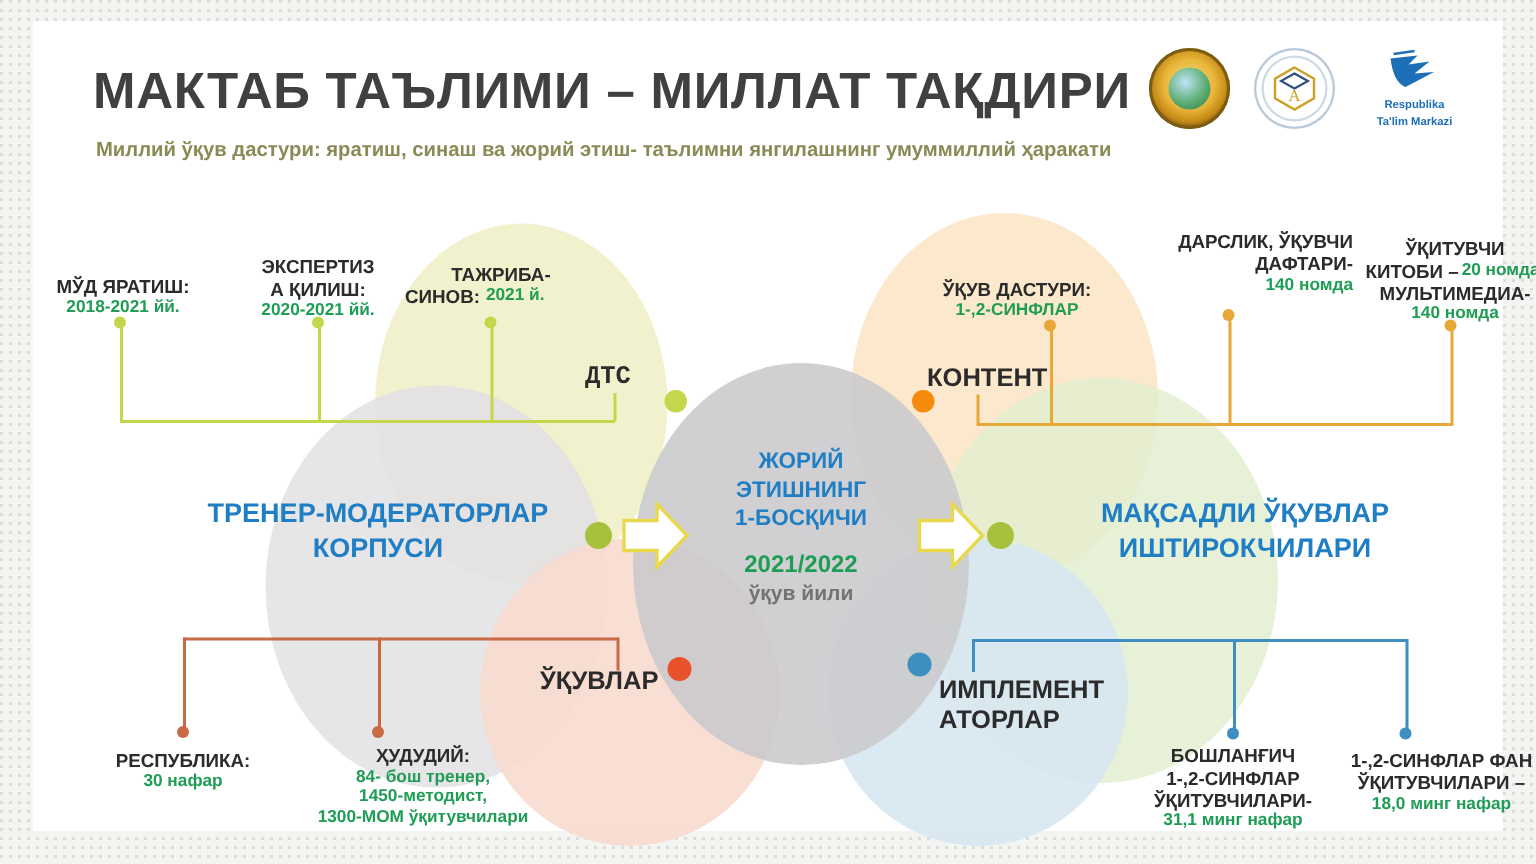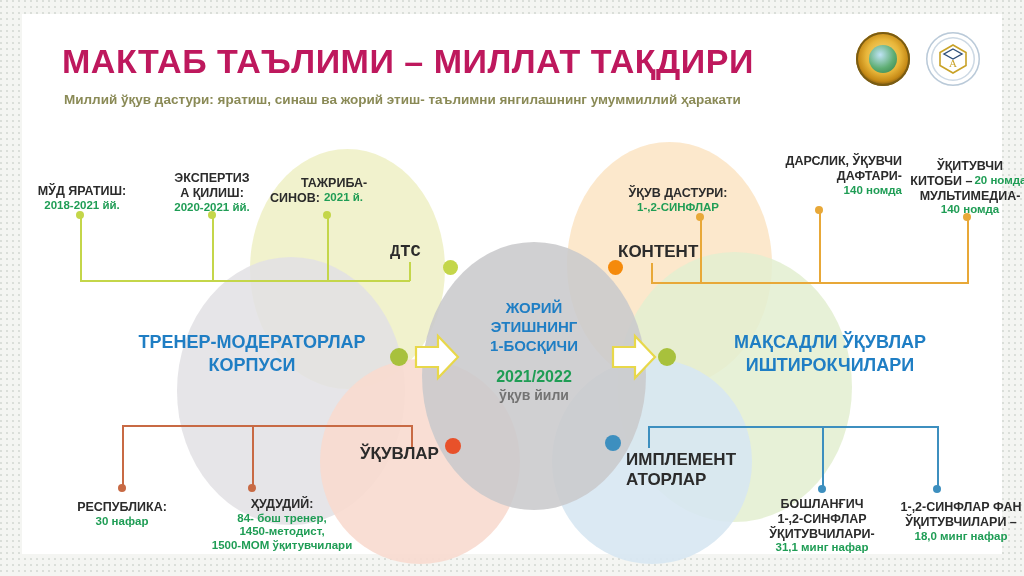--- a/index.html
+++ b/index.html
@@ -15,21 +15,21 @@
       #f4f5f2;
   }
   .card{
     position:absolute;left:22px;top:14px;width:980px;height:540px;
     background:#ffffff;
   }
   
   .title{
     position:absolute;left:40px;top:28px;width:720px;
     font-size:34px;font-weight:bold;letter-spacing:.5px;
-    color:#be185d;white-space:nowrap;
+    color:#404040;white-space:nowrap;
   }
   .subtitle{
     position:absolute;left:42px;top:78px;width:800px;
     font-size:13.5px;font-weight:bold;color:#8a8a56;
     white-space:nowrap;
   }
   
   .logos{position:absolute;right:22px;top:18px;display:flex;align-items:center;gap:16px;}
   .logo-emblem{width:54px;height:54px;border-radius:50%;
     background:radial-gradient(circle at 50% 45%,#f7e08a 0%,#e8b63a 42%,#c68a16 62%,#3a2c10 82%,#241a08 100%);
@@ -79,20 +79,28 @@
 
     <div class="logos">
       <div class="logo-emblem"></div>
       <div class="logo-mono">
         <svg width="54" height="54" viewBox="0 0 54 54">
           <polygon points="27,13 40,20.5 40,33.5 27,41 14,33.5 14,20.5" fill="none" stroke="#c9a227" stroke-width="1.6"></polygon>
           <polygon points="27,17 36,22 27,27 18,22" fill="none" stroke="#2f4f7a" stroke-width="1.4"></polygon>
           <text x="27" y="35" font-size="11" font-family="Liberation Serif, serif" fill="#c9a227" text-anchor="middle">A</text>
         </svg>
       </div>
+      <div class="logo-bird">
+        <svg width="40" height="30" viewBox="0 0 40 30">
+          <path d="M4 6 L22 4 L16 10 L30 8 L20 16 L33 15 L14 25 Q6 22 4 6 Z" fill="#1d6fb8"></path>
+          <path d="M6 3 L20 1" stroke="#1d6fb8" stroke-width="1.6" fill="none"></path>
+        </svg>
+        <div class="logo-bird-cap">Respublika</div>
+        <div class="logo-bird-cap">Ta'lim Markazi</div>
+      </div>
     </div>
 
     <div class="hline" style="left:58px;top:266px;width:330px;background:#c4d64a;"></div>
     <div class="vline" style="left:58px;top:200px;height:66px;background:#c4d64a;"></div>
     <div class="vline" style="left:190px;top:200px;height:66px;background:#c4d64a;"></div>
     <div class="vline" style="left:305px;top:200px;height:66px;background:#c4d64a;"></div>
     <div class="vline" style="left:387px;top:248px;height:19px;background:#c4d64a;"></div>
     <div class="dot" style="left:54px;top:197px;width:8px;height:8px;background:#c4d64a;"></div>
     <div class="dot" style="left:186px;top:197px;width:8px;height:8px;background:#c4d64a;"></div>
     <div class="dot" style="left:301px;top:197px;width:8px;height:8px;background:#c4d64a;"></div>
@@ -150,21 +158,21 @@
     <div class="dot" style="left:226px;top:470px;width:8px;height:8px;background:#c86a44;"></div>
 
     <div class="lbl" style="left:35px;top:486px;width:130px;">
       <div class="k">РЕСПУБЛИКА:</div>
       <div class="v">30 нафар</div>
     </div>
     <div class="lbl" style="left:160px;top:483px;width:200px;">
       <div class="k">ҲУДУДИЙ:</div>
       <div class="v">84- бош тренер,</div>
       <div class="v">1450-методист,</div>
-      <div class="v">1500-МОМ  ўқитувчилари</div>
+      <div class="v">1300-МОМ  ўқитувчилари</div>
     </div>
 
     <div class="hline" style="left:626px;top:412px;width:290px;background:#3d8fbf;"></div>
     <div class="vline" style="left:626px;top:412px;height:22px;background:#3d8fbf;"></div>
     <div class="vline" style="left:800px;top:412px;height:62px;background:#3d8fbf;"></div>
     <div class="vline" style="left:915px;top:412px;height:62px;background:#3d8fbf;"></div>
     <div class="dot" style="left:796px;top:471px;width:8px;height:8px;background:#3d8fbf;"></div>
     <div class="dot" style="left:911px;top:471px;width:8px;height:8px;background:#3d8fbf;"></div>
 
     <div class="lbl" style="left:720px;top:483px;width:160px;">

